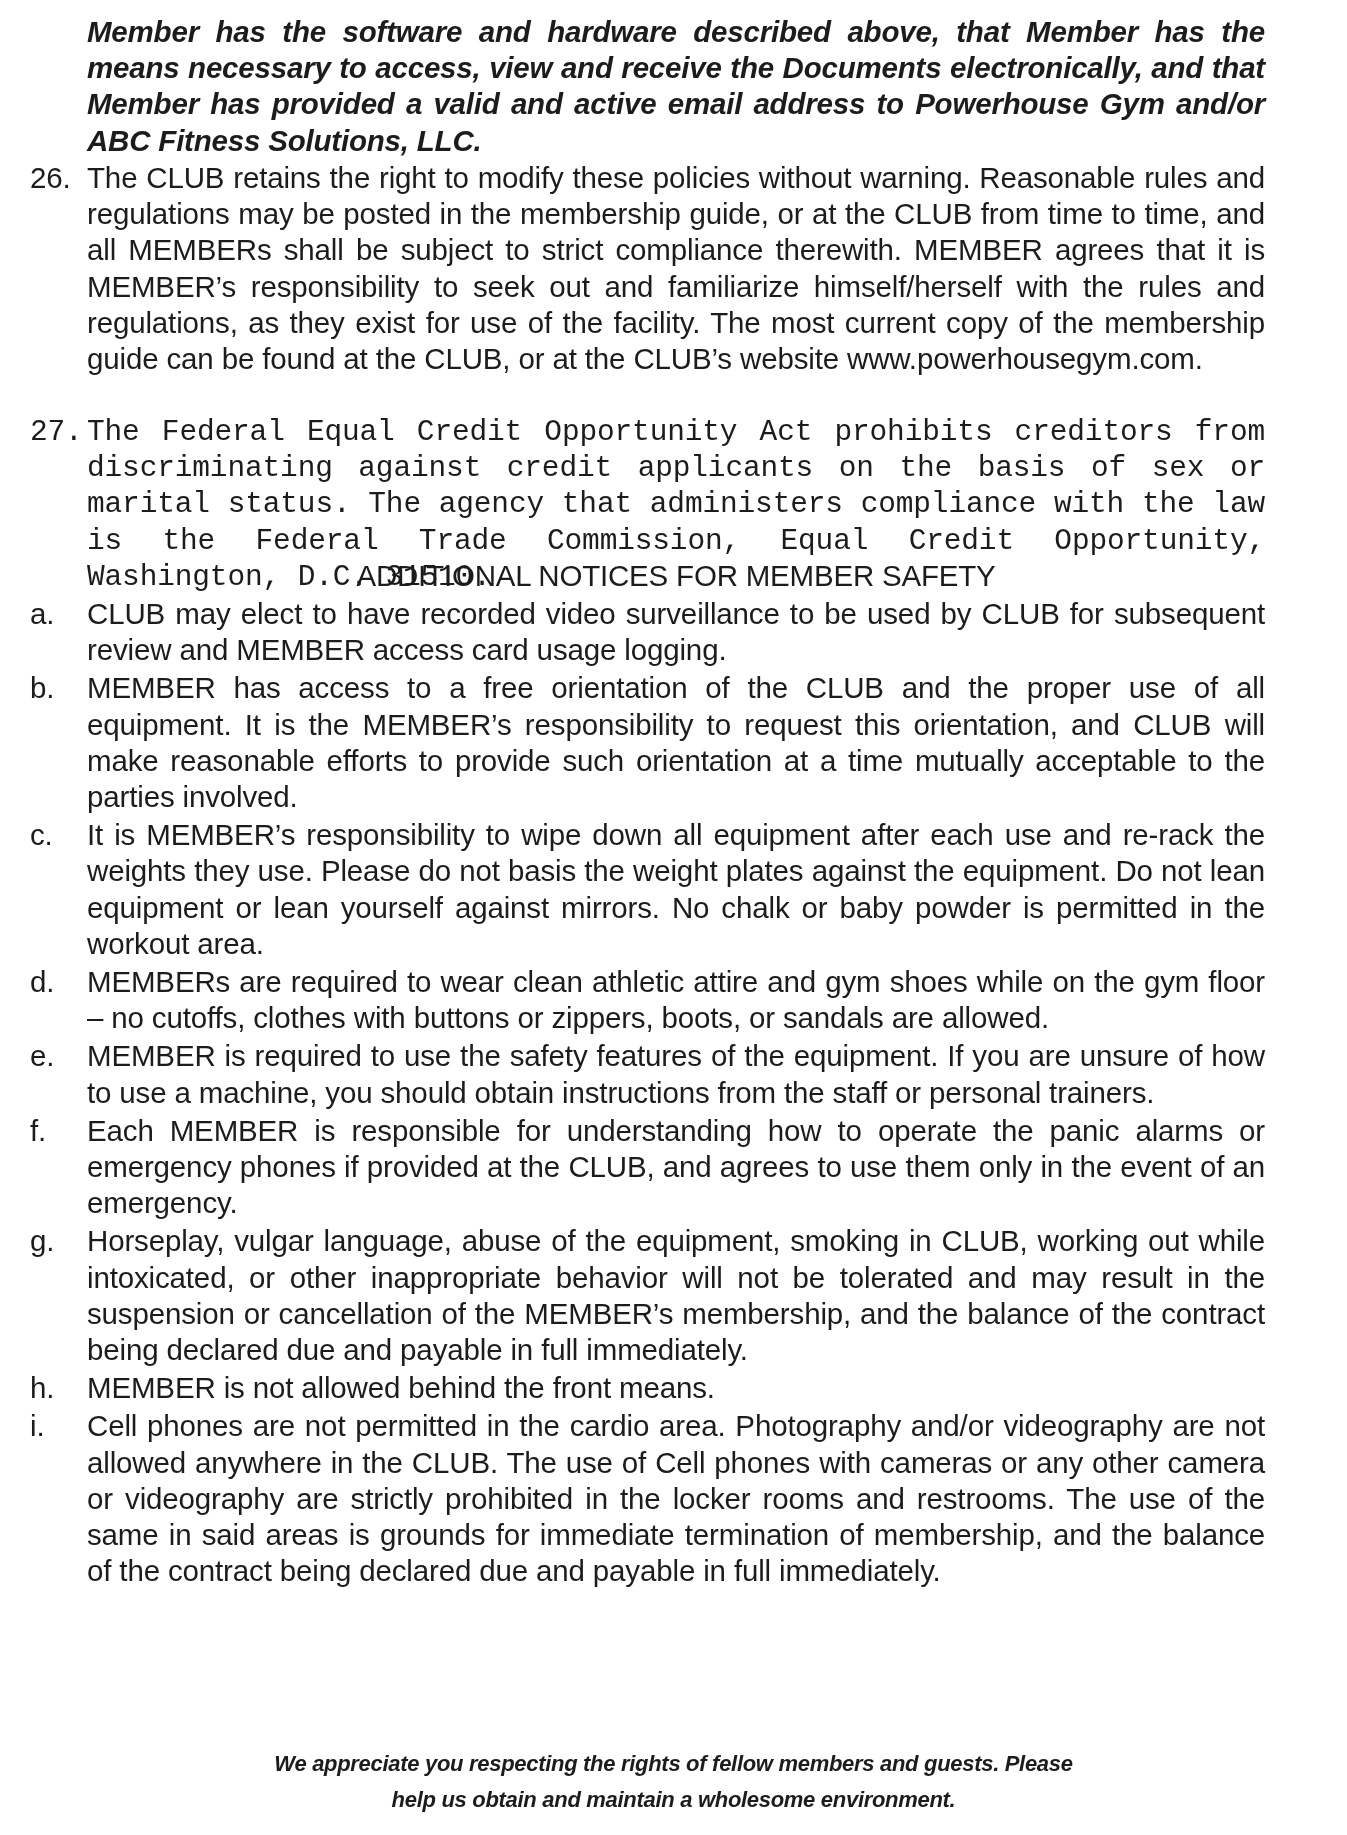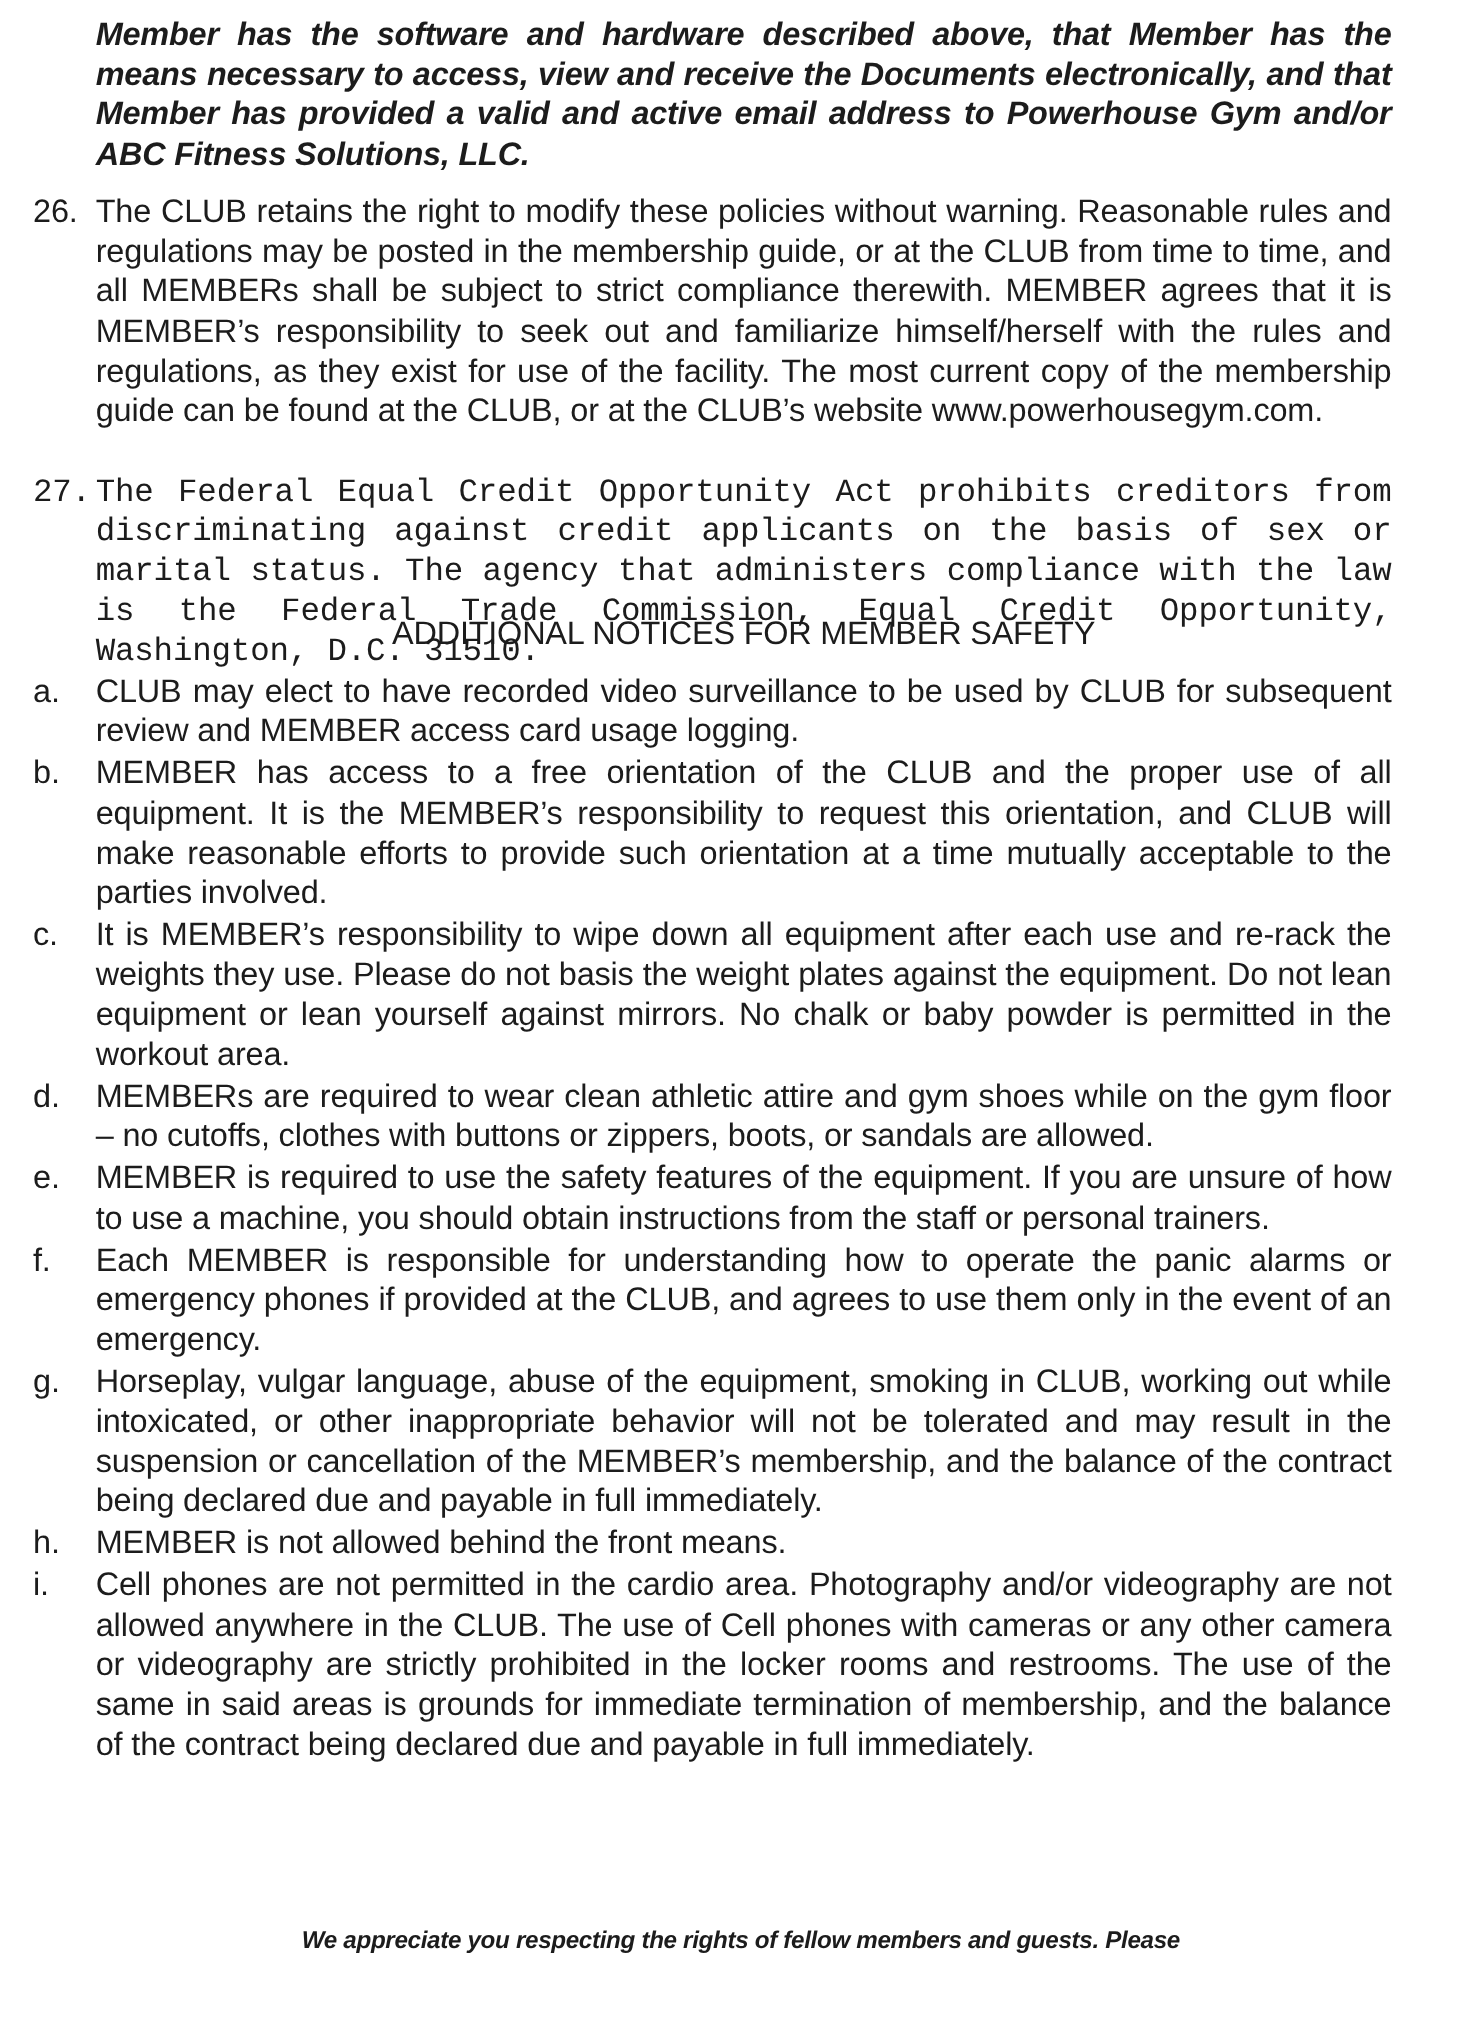--- a/index.html
+++ b/index.html
@@ -15,21 +15,20 @@
     position: absolute;
     left: 0; top: 0;
     width: 1347px;
   }
   .para {
     font-size: 29.5px;
     line-height: 36.2px;
     text-align: justify;
     text-align-last: left;
     letter-spacing: -0.15px;
-    margin-top: 15px;
   }
   .lead {
     position: absolute;
     left: 87px;
     top: 14px;
     width: 1178px;
     font-weight: bold;
     letter-spacing: -0.2px;
     font-style: italic;
   }
@@ -135,15 +134,16 @@
       <span class="body">MEMBER is not allowed behind the front means.</span>
     </div>
     <div class="item">
       <span class="label">i.</span>
       <span class="body">Cell phones are not permitted in the cardio area. Photography and/or videography are not allowed anywhere in the CLUB. The use of Cell phones with cameras or any other camera or videography are strictly prohibited in the locker rooms and restrooms. The use of the same in said areas is grounds for immediate termination of membership, and the balance of the contract being declared due and payable in full immediately.</span>
     </div>
   </div>
 
   <div class="closing">
     <div>We appreciate you respecting the rights of fellow members and guests. Please</div>
+    <div>help us obtain and maintain a wholesome environment.</div>
   </div>
 
 </div>
 
 </body></html>

